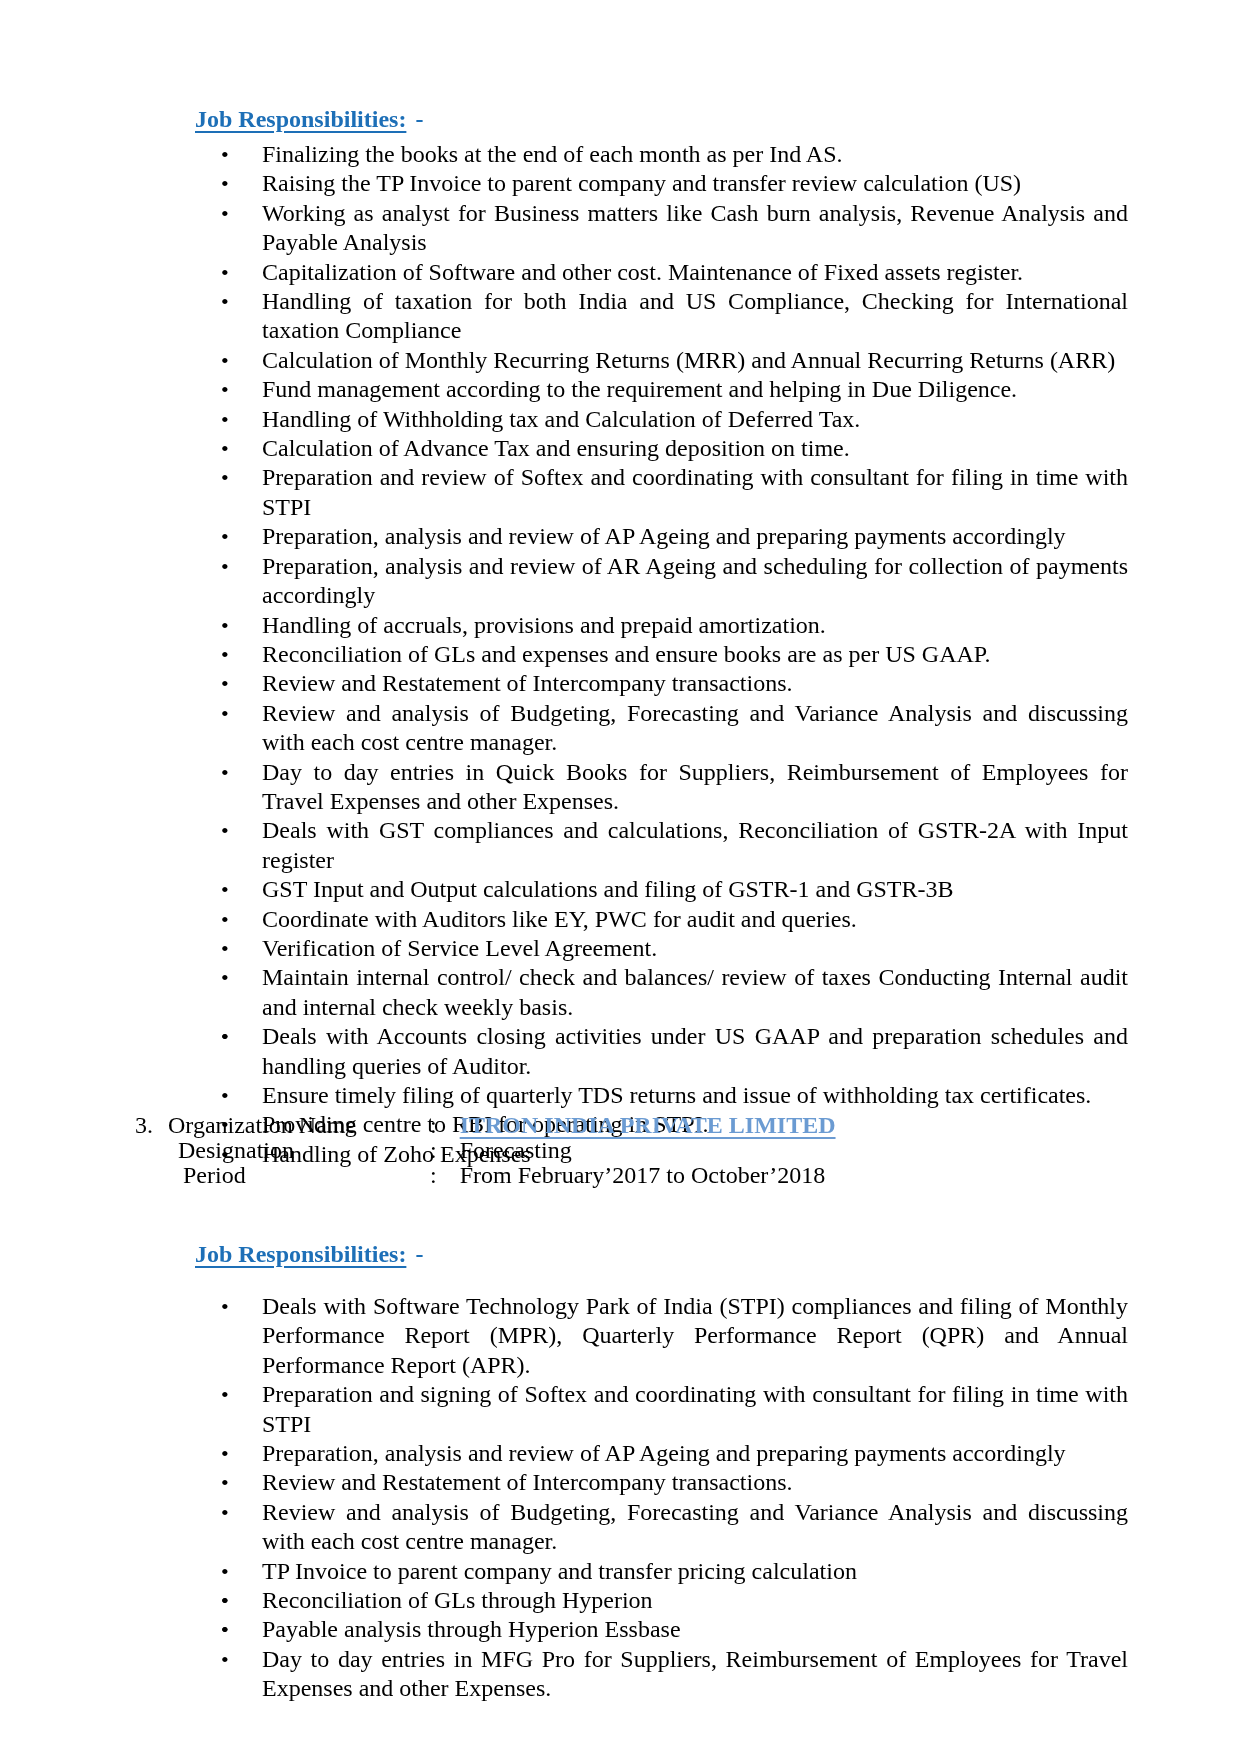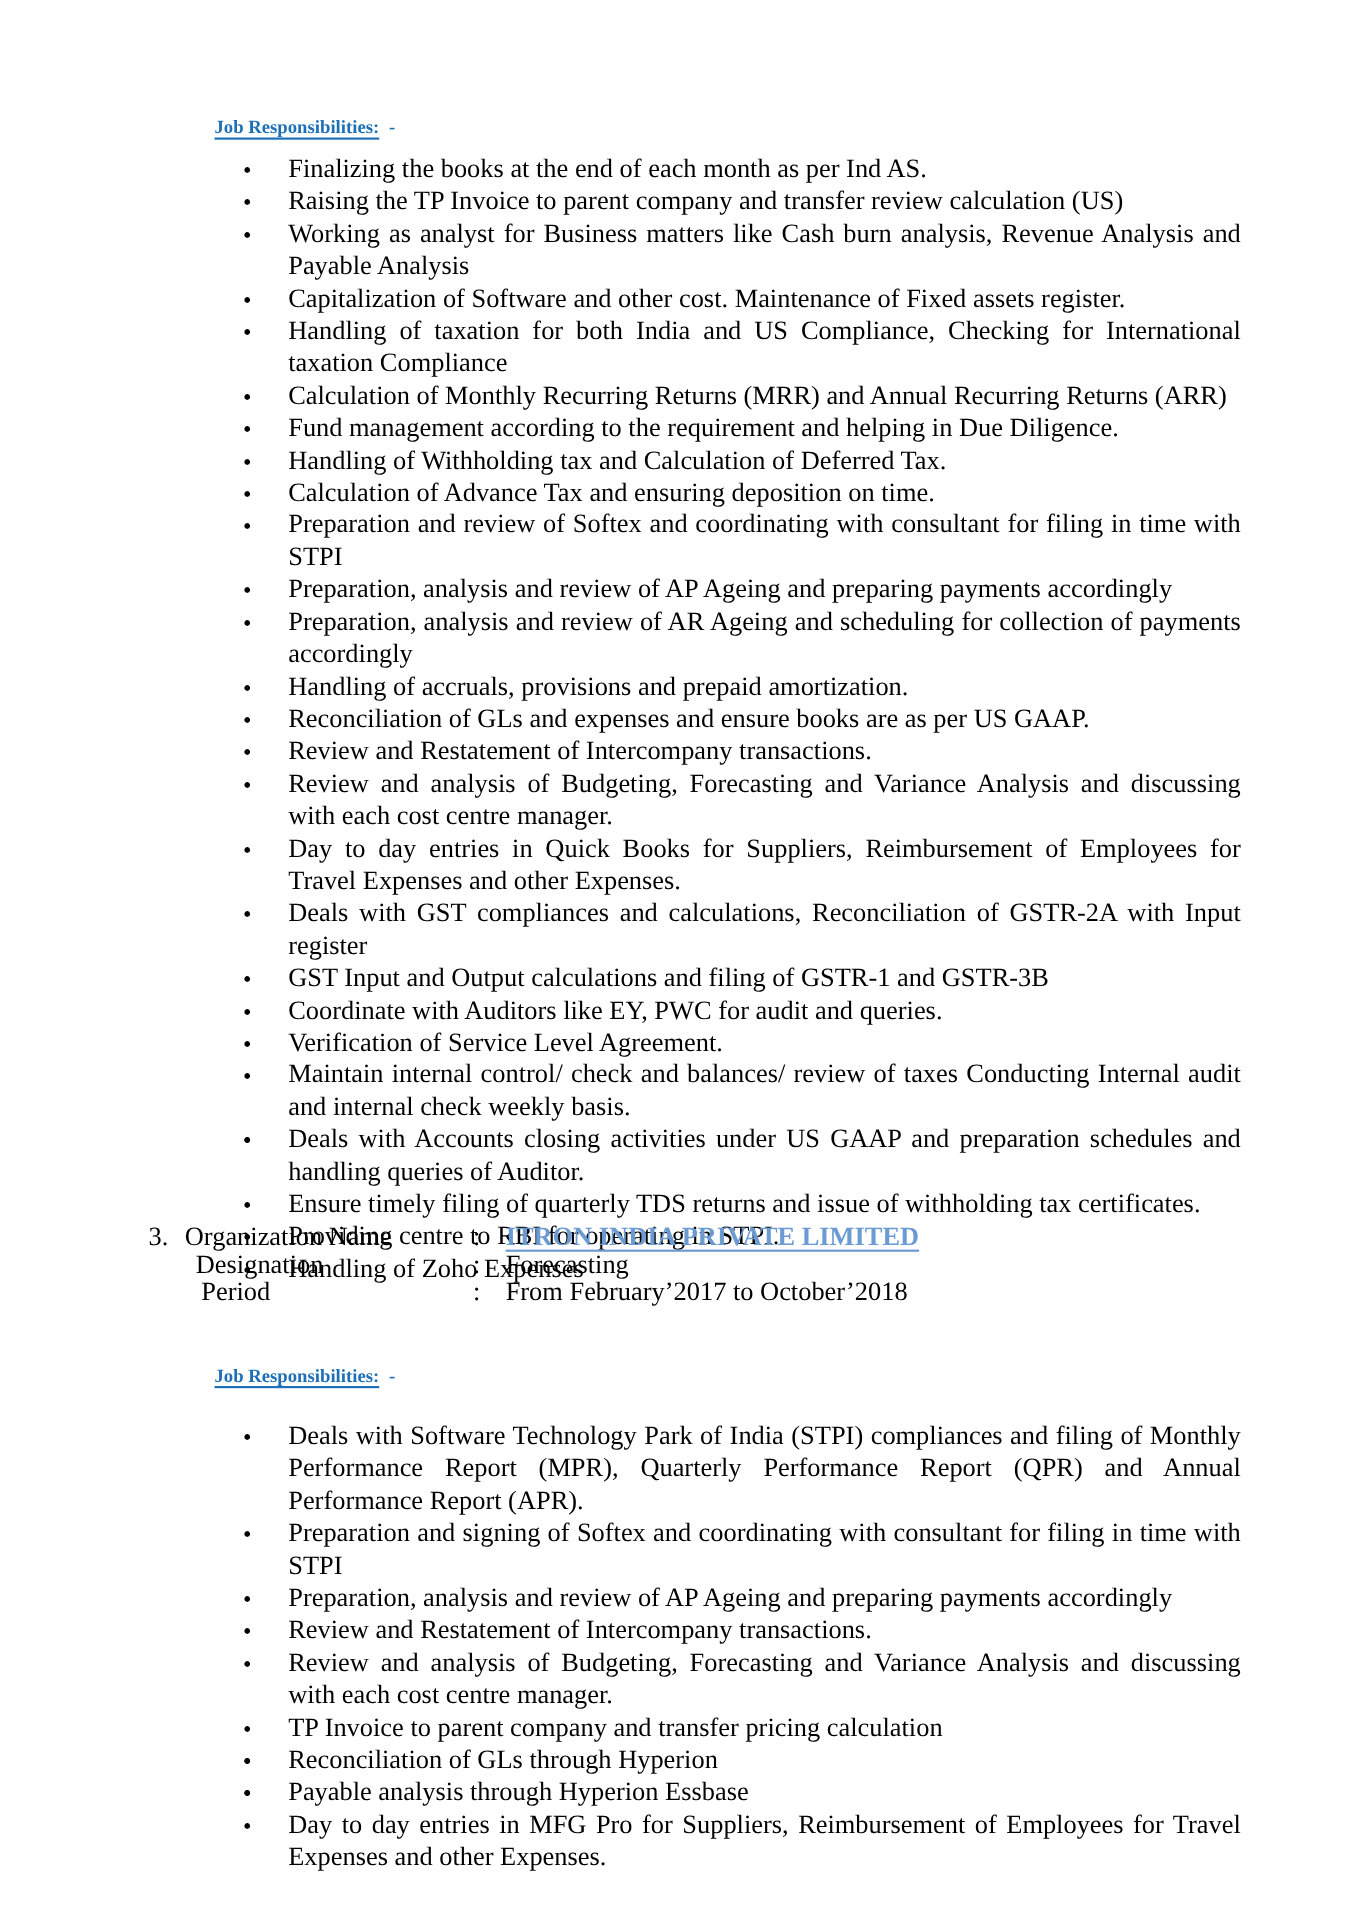--- a/index.html
+++ b/index.html
@@ -10,21 +10,21 @@
     background: #ffffff;
     font-family: "Liberation Serif", "DejaVu Serif", serif;
     font-size: 24px;
     color: #000000;
     overflow: hidden;
   }
   .heading {
     position: absolute;
     left: 195px;
     font-weight: bold;
-    font-size: 17px;
+    font-size: 24px;
     color: var(--heading-blue, #1d6fb7);
     white-space: nowrap;
   }
   .heading-text {
     text-decoration: underline;
     text-decoration-thickness: 2px;
     text-underline-offset: 4px;
   }
   .heading-suffix { margin-left: 9px; }
   .h1-pos { top: 106px; }

